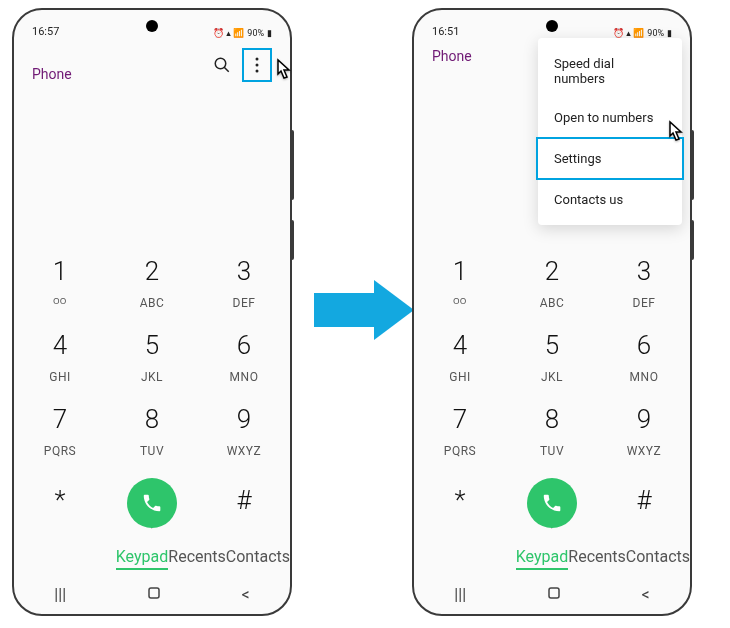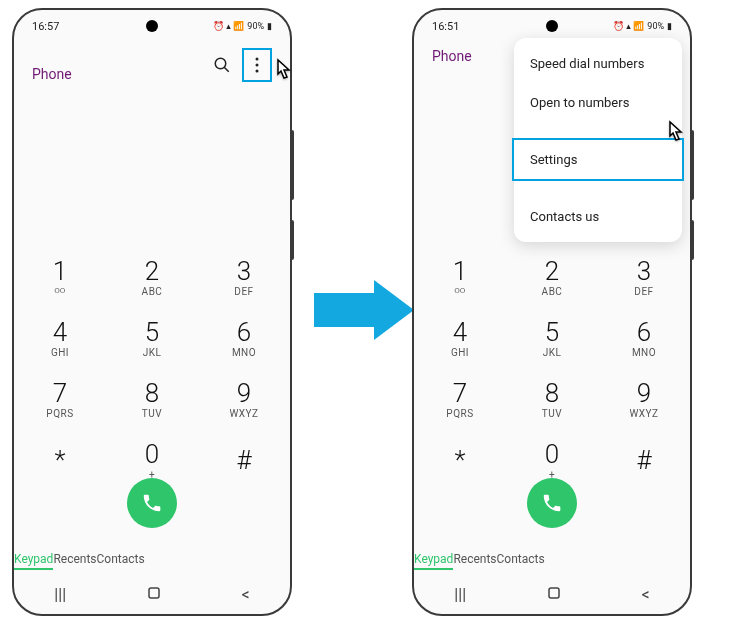--- a/index.html
+++ b/index.html
@@ -1,42 +1,42 @@
 <!DOCTYPE html>
 <html><head>
 <meta charset="utf-8">
 <style>
 body{margin:0;background:#fff;font-family:-apple-system,BlinkMacSystemFont,"Segoe UI",Roboto,sans-serif;width:730px;height:628px;position:relative;overflow:hidden}
 .phone{position:absolute;width:280px;height:608px;border:2px solid #3a3a3a;border-radius:30px;background:#fafafa;top:8px;box-sizing:border-box}
 .phone.left{left:12px}
 .phone.right{left:412px}
-.status-bar{height:24px;display:flex;justify-content:space-between;align-items:center;padding:4px 18px 0;font-size:11px;color:#222}
+.status-bar{height:24px;display:flex;justify-content:space-between;align-items:flex-end;padding:4px 18px 0;font-size:11px;color:#222}
 .camera{position:absolute;width:12px;height:12px;background:#000;border-radius:50%;left:50%;top:10px;transform:translateX(-50%)}
 .status-icons{display:flex;gap:3px;align-items:center;font-size:9px}
 .header{display:flex;align-items:flex-end;justify-content:space-between;padding:10px 18px;font-size:14px;color:#701a75}
 .header-actions{display:flex;gap:8px;align-items:center}
 .icon-btn{width:24px;height:24px;display:flex;align-items:center;justify-content:center}
 .more-hl{border:2px solid #00a3e0;width:26px;height:30px;display:flex;align-items:center;justify-content:center}
 .keypad{position:absolute;top:248px;left:0;right:0;display:grid;grid-template-columns:repeat(3,1fr);row-gap:22px}
 .key{display:flex;flex-direction:column;align-items:center;justify-content:center}
 .key-num{font-size:26px;font-weight:300;color:#111;line-height:1}
-.key-sub{font-size:10px;color:#555;letter-spacing:0.5px;margin-top:2px}
+.key-sub{font-size:12px;color:#555;letter-spacing:0.5px;margin-top:12px}
 .call-btn{width:50px;height:50px;background:#2ec56b;border-radius:50%;display:flex;align-items:center;justify-content:center;position:absolute;left:50%;transform:translateX(-50%);bottom:86px}
-.tabs{position:absolute;bottom:44px;left:0;right:0;display:flex;justify-content:flex-start;font-size:12px;color:#555}
+.tabs{position:absolute;bottom:44px;left:0;right:0;display:flex;justify-content:flex-end;font-size:16px;color:#555}
 .tab.active{color:#2ec56b;border-bottom:2px solid #2ec56b;padding-bottom:2px}
 .navbar{position:absolute;bottom:10px;left:0;right:0;display:flex;justify-content:space-around;align-items:center;color:#444}
 .side-btn{position:absolute;right:-4px;width:4px;background:#3a3a3a;border-radius:2px}
 .side-btn.vol{top:120px;height:70px}
 .side-btn.pwr{top:210px;height:40px}
 .arrow{position:absolute;left:314px;top:280px;width:100px;height:60px;display:flex;align-items:center}
 .arrow-body{width:60px;height:34px;background:#13a8e0}
 .arrow-head{width:0;height:0;border-top:30px solid transparent;border-bottom:30px solid transparent;border-left:40px solid #13a8e0}
-.menu{position:absolute;top:28px;right:8px;width:168px;background:#fff;border-radius:12px;box-shadow:0 4px 16px rgba(0,0,0,0.15);padding:6px 0;z-index:10}
+.menu{position:absolute;top:28px;right:8px;width:144px;background:#fff;border-radius:4px;box-shadow:0 4px 16px rgba(0,0,0,0.15);padding:6px 0;z-index:10}
 .menu-item{padding:12px 16px;font-size:13px;color:#222}
-.menu-item.hl{border:2px solid #00a3e0;margin:16px -2px;position:relative}
+.menu-item.hl{border:2px solid #00a3e0;margin:0 -2px;position:relative}
 .cursor{position:absolute;width:32px;height:32px;z-index:20}
 .cursor svg{filter:drop-shadow(0 1px 1px rgba(0,0,0,0.3))}
 </style>
 </head>
 <body>
 
 <div class="phone left">
   <div class="camera"></div>
   <div class="side-btn vol"></div>
   <div class="side-btn pwr"></div>

